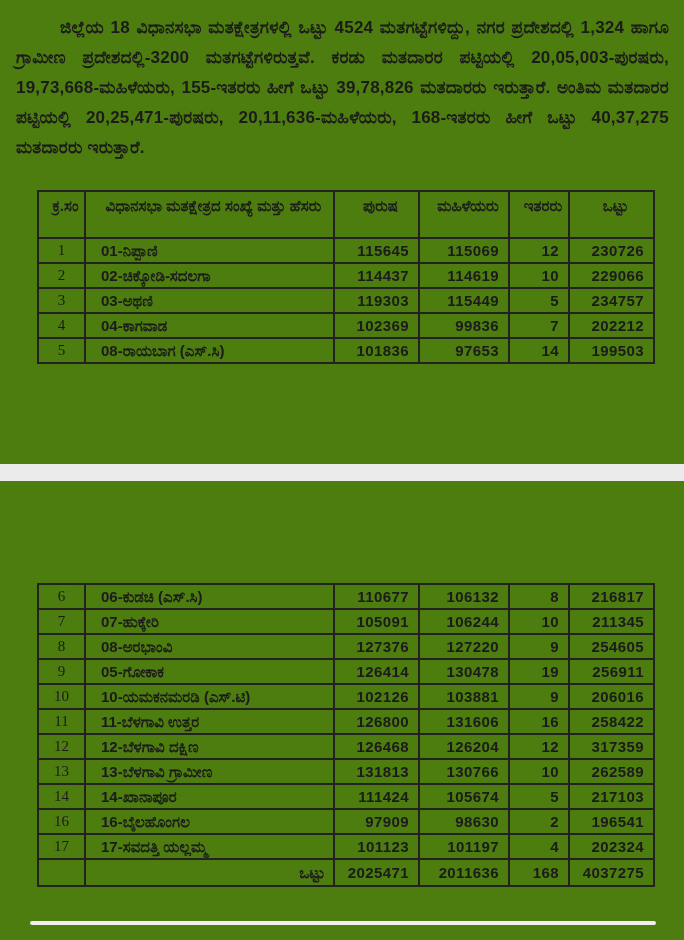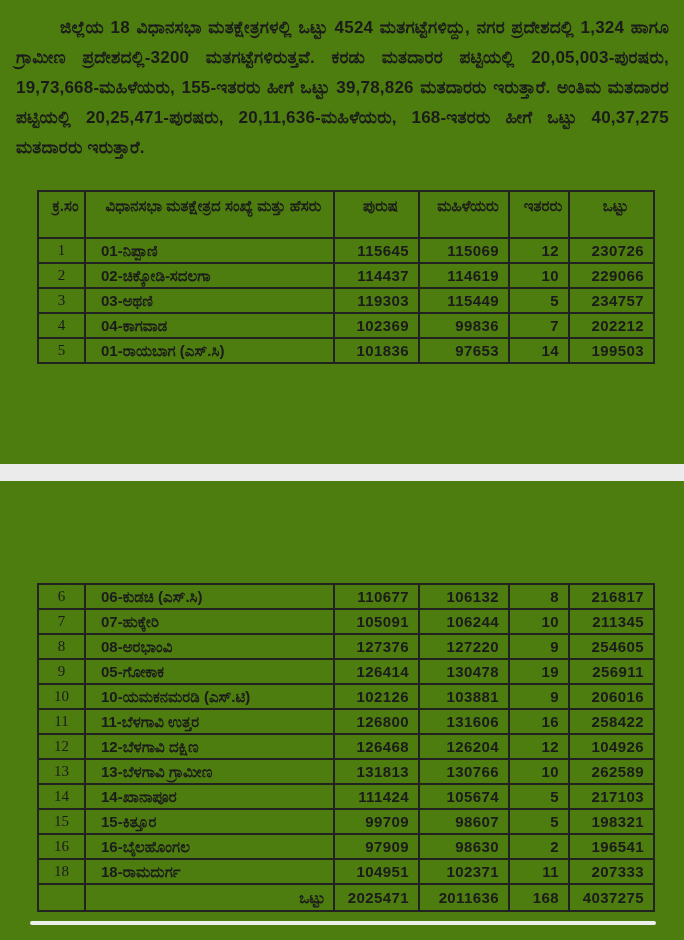--- a/index.html
+++ b/index.html
@@ -131,21 +131,21 @@
         <tr>
           <td class="c-serial">4</td>
           <td class="c-name">04-ಕಾಗವಾಡ</td>
           <td class="c-num">102369</td>
           <td class="c-num">99836</td>
           <td class="c-num">7</td>
           <td class="c-num">202212</td>
         </tr>
         <tr>
           <td class="c-serial">5</td>
-          <td class="c-name">01-ರಾಯಬಾಗ (ಎಸ್.ಸಿ)</td>
+          <td class="c-name">08-ರಾಯಬಾಗ (ಎಸ್.ಸಿ)</td>
           <td class="c-num">101836</td>
           <td class="c-num">97653</td>
           <td class="c-num">14</td>
           <td class="c-num">199503</td>
         </tr>
       </tbody>
   </table>
 
   <div class="page-break-band"></div>
 
@@ -206,61 +206,53 @@
           <td class="c-num">131606</td>
           <td class="c-num">16</td>
           <td class="c-num">258422</td>
         </tr>
         <tr>
           <td class="c-serial">12</td>
           <td class="c-name">12-ಬೆಳಗಾವಿ ದಕ್ಷಿಣ</td>
           <td class="c-num">126468</td>
           <td class="c-num">126204</td>
           <td class="c-num">12</td>
-          <td class="c-num">104926</td>
+          <td class="c-num">317359</td>
         </tr>
         <tr>
           <td class="c-serial">13</td>
           <td class="c-name">13-ಬೆಳಗಾವಿ ಗ್ರಾಮೀಣ</td>
           <td class="c-num">131813</td>
           <td class="c-num">130766</td>
           <td class="c-num">10</td>
           <td class="c-num">262589</td>
         </tr>
         <tr>
           <td class="c-serial">14</td>
           <td class="c-name">14-ಖಾನಾಪೂರ</td>
           <td class="c-num">111424</td>
           <td class="c-num">105674</td>
           <td class="c-num">5</td>
           <td class="c-num">217103</td>
         </tr>
         <tr>
-          <td class="c-serial">15</td>
-          <td class="c-name">15-ಕಿತ್ತೂರ</td>
-          <td class="c-num">99709</td>
-          <td class="c-num">98607</td>
-          <td class="c-num">5</td>
-          <td class="c-num">198321</td>
-        </tr>
-        <tr>
           <td class="c-serial">16</td>
           <td class="c-name">16-ಬೈಲಹೊಂಗಲ</td>
           <td class="c-num">97909</td>
           <td class="c-num">98630</td>
           <td class="c-num">2</td>
           <td class="c-num">196541</td>
         </tr>
         <tr>
-          <td class="c-serial">18</td>
-          <td class="c-name">18-ರಾಮದುರ್ಗ</td>
-          <td class="c-num">104951</td>
-          <td class="c-num">102371</td>
-          <td class="c-num">11</td>
-          <td class="c-num">207333</td>
+          <td class="c-serial">17</td>
+          <td class="c-name">17-ಸವದತ್ತಿ ಯಲ್ಲಮ್ಮ</td>
+          <td class="c-num">101123</td>
+          <td class="c-num">101197</td>
+          <td class="c-num">4</td>
+          <td class="c-num">202324</td>
         </tr>
       </tbody>
     <tfoot>
       <tr>
         <td class="c-serial"></td>
         <td class="c-totlabel">ಒಟ್ಟು</td>
         <td class="c-num">2025471</td>
         <td class="c-num">2011636</td>
         <td class="c-num">168</td>
         <td class="c-num">4037275</td>

